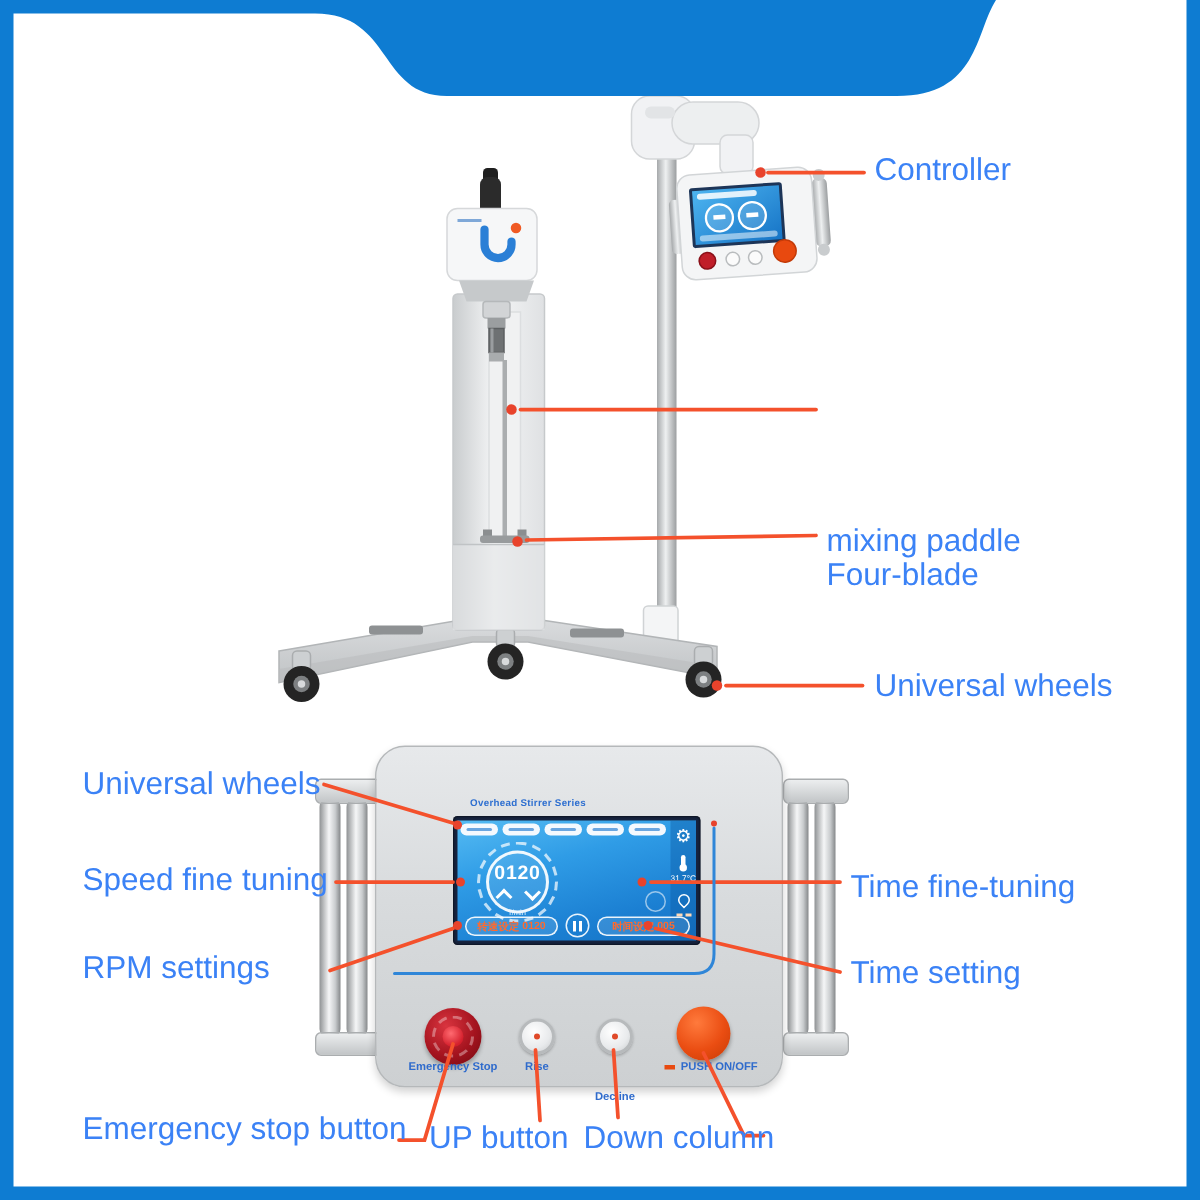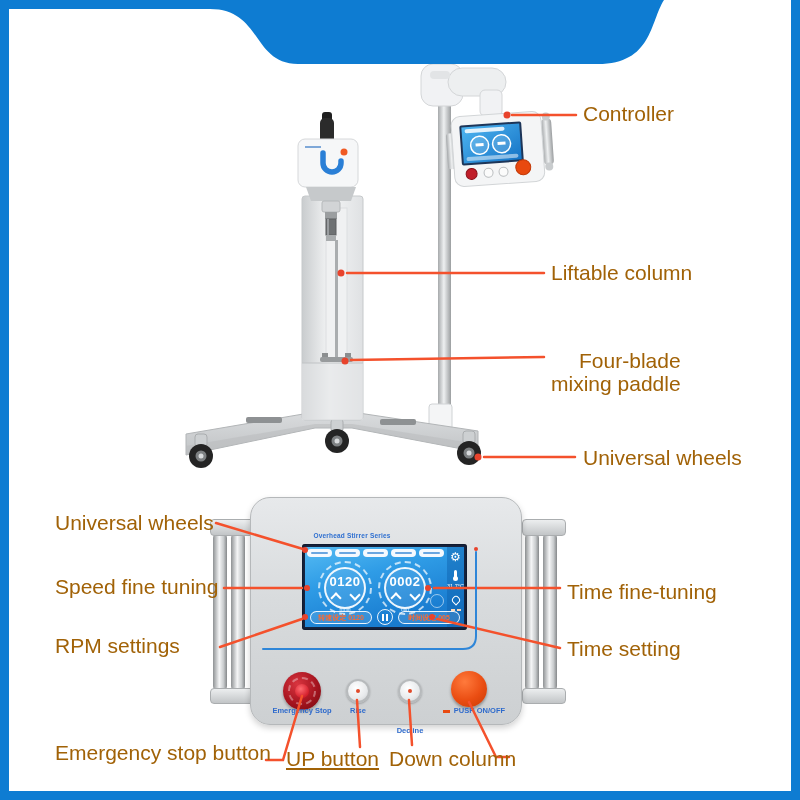--- a/index.html
+++ b/index.html
@@ -1,21 +1,21 @@
 <!DOCTYPE html>
 <html><head>
 <meta charset="utf-8">
 <style>
   html,body{margin:0;padding:0;background:#fff;}
   #stage{position:relative;width:800px;height:800px;background:#ffffff;overflow:hidden;
          font-family:"Liberation Sans", sans-serif;}
   svg{display:block;}
   .abs{position:absolute;}
   
-  .label{position:absolute;font-size:21px;color:#a16207;white-space:nowrap;z-index:7;line-height:23px;text-align:right;}
+  .label{position:absolute;font-size:21px;color:#3b82f6;white-space:nowrap;z-index:7;line-height:23px;}
   
   .panel{position:absolute;left:250px;top:497px;width:270px;height:226px;border-radius:20px;
          background:linear-gradient(180deg,#e7e9eb 0%,#d8dbdd 45%,#cdd0d2 100%);
          border:1px solid #b5b8ba;box-shadow:0 3px 6px rgba(0,0,0,.18);z-index:3;}
   .pillar-cap{position:absolute;width:42px;height:15px;border-radius:4px;z-index:2;
          background:linear-gradient(180deg,#eceeef,#c2c5c7);border:1px solid #aaadaf;}
   .pillar{position:absolute;width:14px;height:160px;border-radius:6px;z-index:1;
          background:linear-gradient(90deg,#8f9294,#f5f6f7 45%,#c9ccce 75%,#85888a);}
   .panel-title{position:absolute;left:60px;top:34px;width:82px;text-align:center;
          font-size:6.5px;font-weight:bold;color:#2e6fd0;letter-spacing:.2px;}
@@ -217,30 +217,20 @@
           <div class="g-dash"></div>
             <div class="g-ring"></div>
           <div class="g-num">0120</div>
           <div class="g-arrows">
               <span class="chev up"></span>
               <span class="chev down"></span>
             </div>
           <div class="g-unit">r/min</div>
         </div>
 
-        <div class="gauge" style="left:73px;top:14px;">
-          <div class="g-dash"></div>
-            <div class="g-ring"></div>
-          <div class="g-num">0002</div>
-          <div class="g-arrows">
-              <span class="chev up"></span>
-              <span class="chev down"></span>
-            </div>
-          <div class="g-unit">min</div>
-        </div>
 
         <div class="scr-side">
           <span class="gear">⚙</span>
           <span class="thermo"></span>
           <span class="temp">31.7°C</span>
           <span class="drop"></span>
           <span class="side-bars">
               <i></i>
               <i></i>
             </span>
@@ -298,34 +288,33 @@
       <circle cx="305" cy="550" r="3"></circle>
         <circle cx="307" cy="588" r="3"></circle>
       <circle cx="305" cy="617" r="3"></circle>
         <circle cx="428" cy="588" r="3"></circle>
       <circle cx="432" cy="617" r="3"></circle>
         <circle cx="476" cy="549" r="2"></circle>
     </g>
   </svg>
 
   <div class="label" style="left:583px;top:102px;">Controller</div>
-  <div class="label" style="left:551px;top:261px;">Liftable column</div>
   <div class="label" style="left:551px;top:349px;">
+    <div>mixing paddle</div>
     <div>Four-blade</div>
-    <div>mixing paddle</div>
   </div>
   <div class="label" style="left:583px;top:446px;">Universal wheels</div>
 
   <div class="label" style="left:55px;top:511px;">Universal wheels</div>
   <div class="label" style="left:55px;top:575px;">Speed fine tuning</div>
   <div class="label" style="left:55px;top:634px;">RPM settings</div>
   <div class="label" style="left:567px;top:637px;">Time setting</div>
   <div class="label" style="left:567px;top:580px;">Time fine-tuning</div>
   <div class="label" style="left:55px;top:741px;">Emergency stop button</div>
-  <div class="label" style="left:286px;top:747px;text-decoration:underline;">UP button</div>
+  <div class="label" style="left:286px;top:747px;">UP button</div>
   <div class="label" style="left:389px;top:747px;">Down column</div>
 
   <svg class="abs z9" width="800" height="800" viewBox="0 0 800 800" style="left:0;top:0;">
     <path d="M0,0 L664,0 C650,22 652,64 598,64 L298,64 C252,64 262,9 210,9 L0,9 Z" fill="#0e7cd2"></path>
     <rect x="0" y="0" width="9" height="800" fill="#0e7cd2"></rect>
     <rect x="791" y="0" width="9" height="800" fill="#0e7cd2"></rect>
     <rect x="0" y="791" width="800" height="9" fill="#0e7cd2"></rect>
   </svg>
 </div>
 

